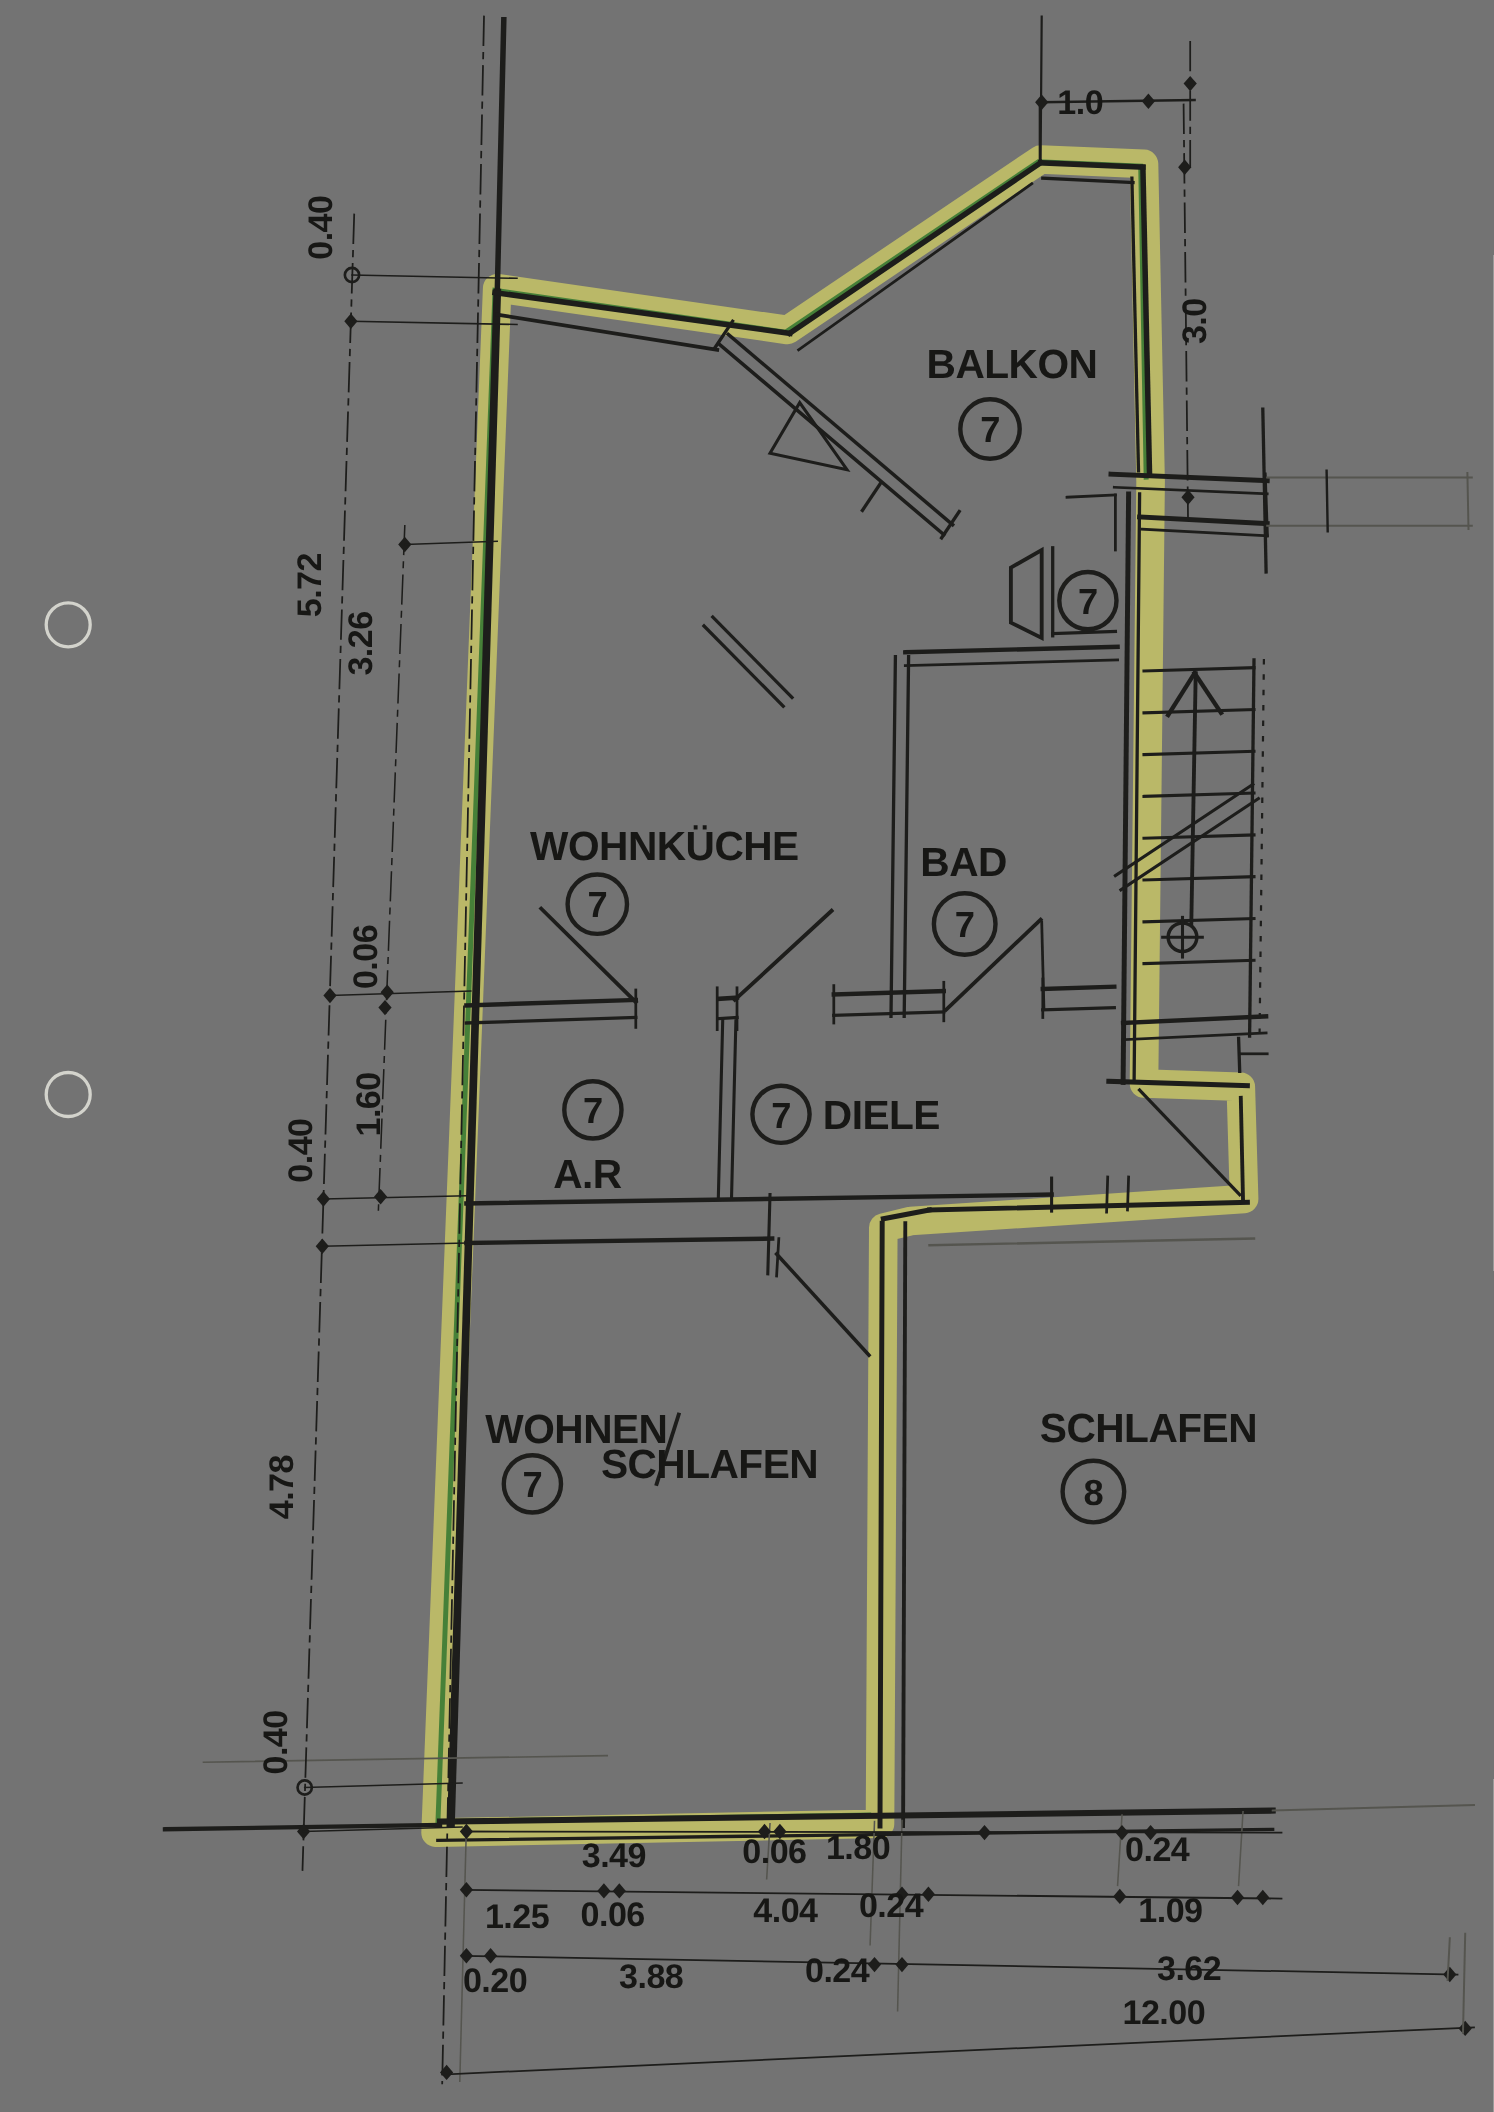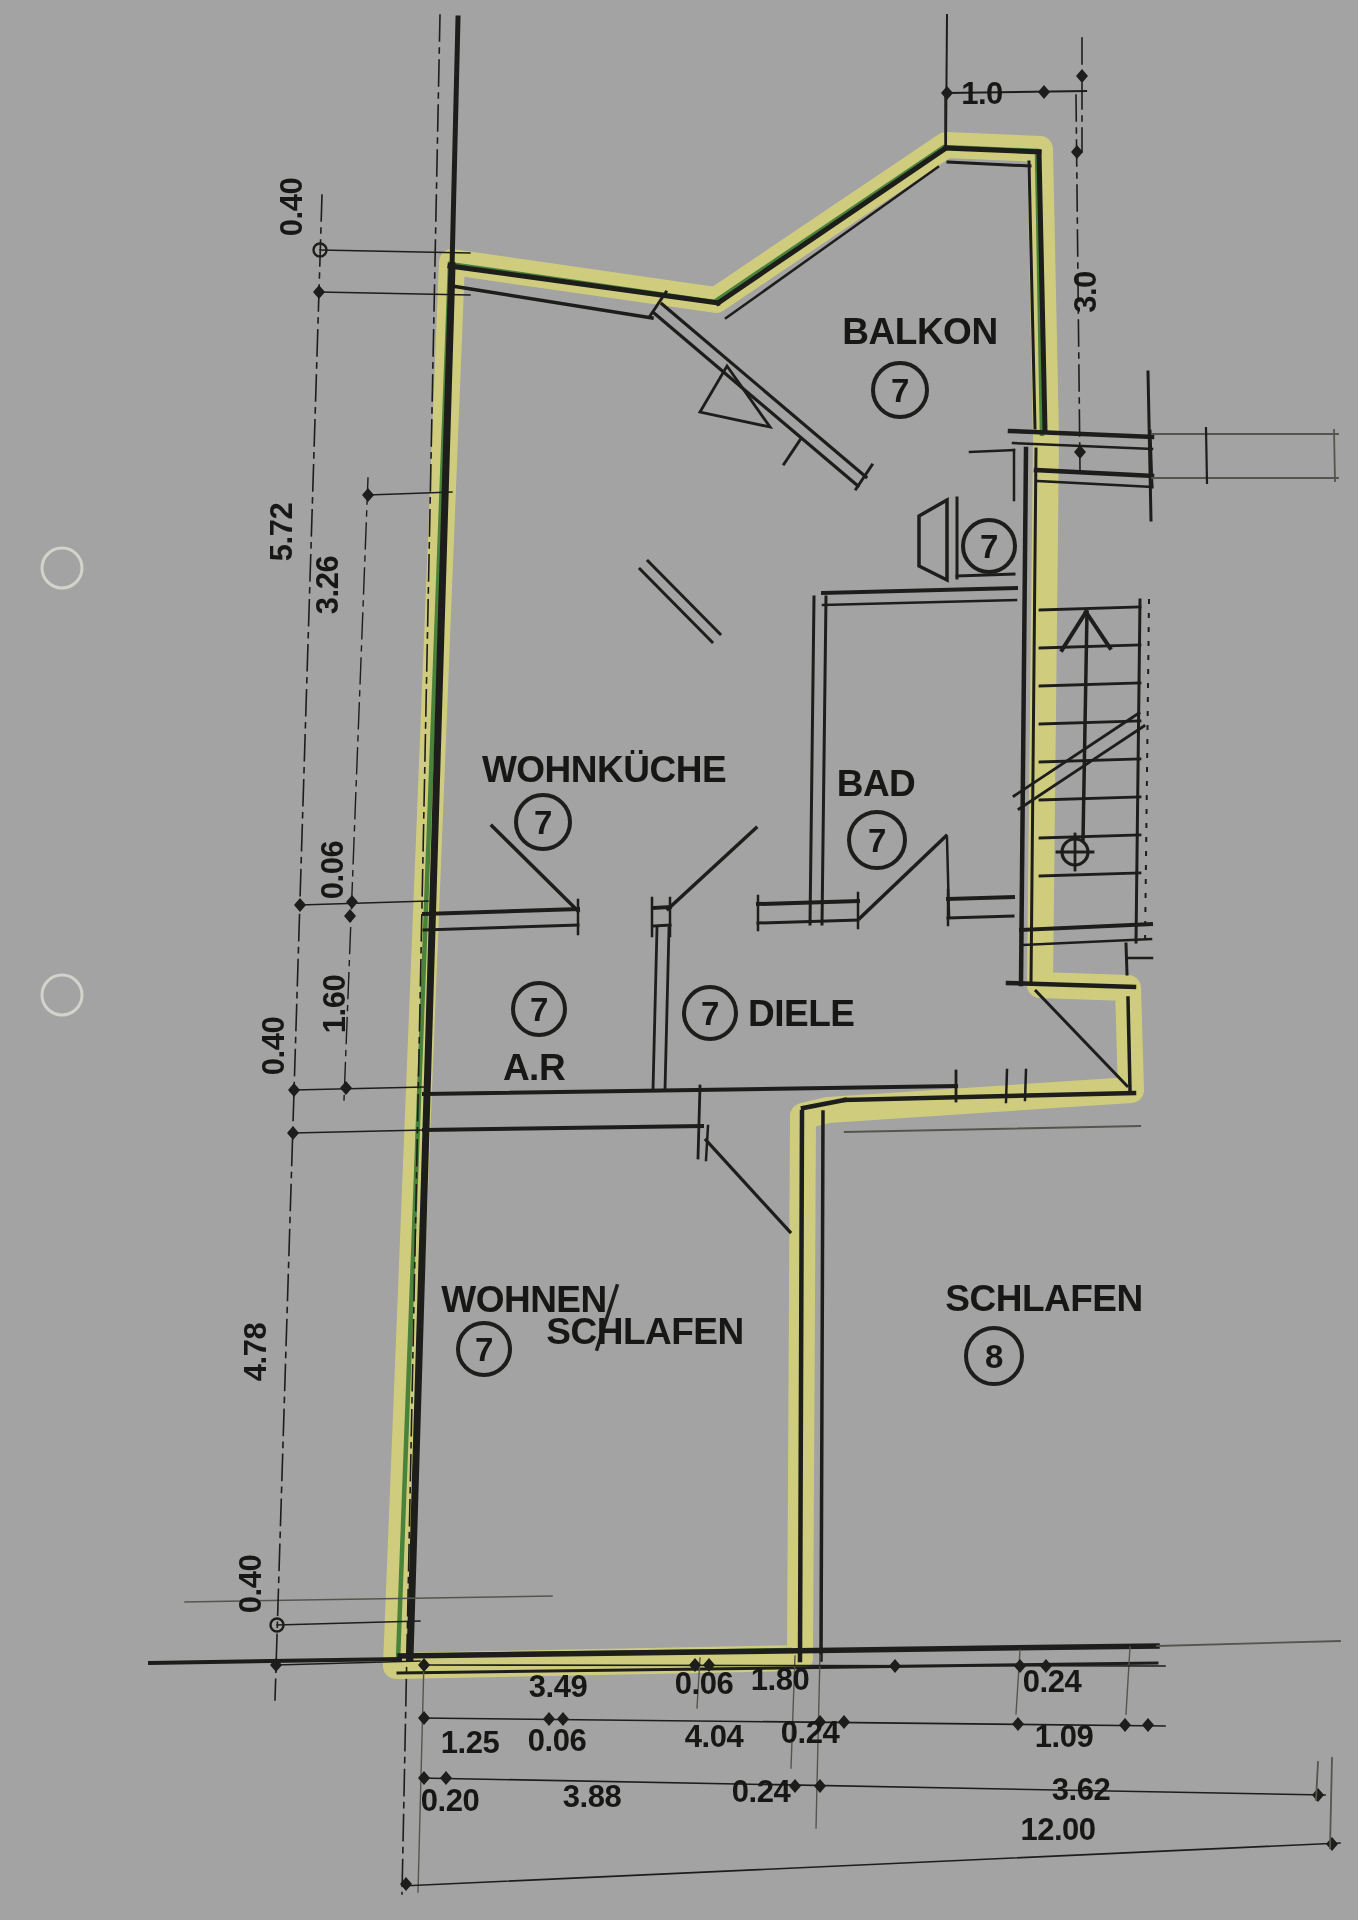--- a/index.html
+++ b/index.html
@@ -1,16 +1,16 @@
 <!DOCTYPE html>
 <html><head>
 <meta charset="utf-8">
 <style>
   html,body{margin:0;padding:0;background:#e8e8e4;}
-  .page{width:1358px;height:1920px;background:#a3a3a3;position:relative;overflow:hidden;}
+  .page{width:1358px;height:1920px;background:#737373;position:relative;overflow:hidden;}
   svg{display:block;}
   .ink{stroke:#1d1d1b;fill:none;stroke-linecap:square;}
   .gray{stroke:#55554f;fill:none;stroke-linecap:square;}
   .dash{stroke-dasharray:26 7 5 7;}
   .dots{stroke-dasharray:3 11;}
   text{font-family:"Liberation Sans","DejaVu Sans",sans-serif;font-weight:bold;fill:#171715;letter-spacing:-0.5px;}
   .rm{font-size:37px;}
   .num{font-size:33px;}
   .dim{font-size:31px;}
 </style>

